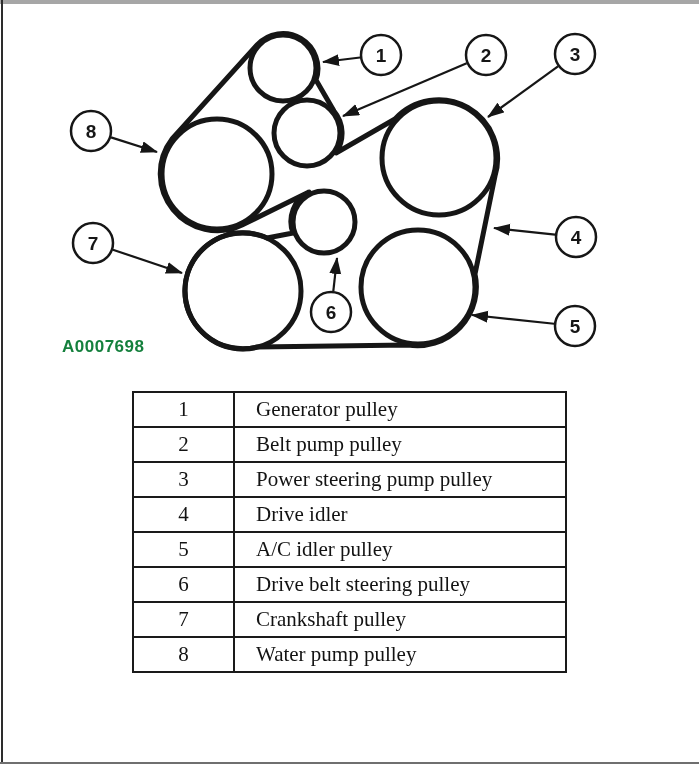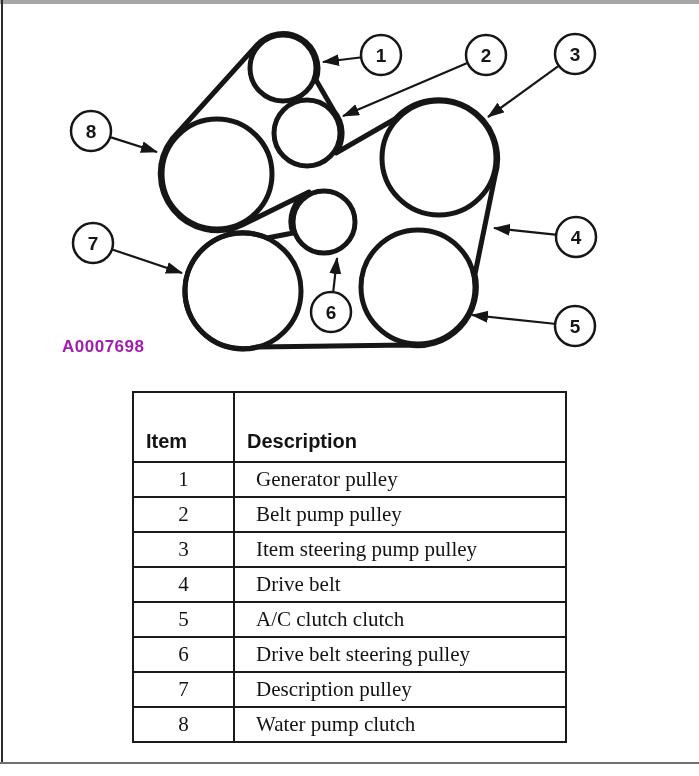--- a/index.html
+++ b/index.html
@@ -6,21 +6,21 @@
   body{
     width:699px;height:776px;position:relative;background:#ffffff;
     font-family:"Liberation Sans",sans-serif;overflow:hidden;
   }
   .top-bar{position:absolute;left:0;top:0;width:699px;height:4px;background:#a6a6a6;}
   .left-rule{position:absolute;left:1px;top:0;width:2px;height:764px;background:#2d2d2d;}
   .bottom-rule{position:absolute;left:0;top:762px;width:699px;height:2px;background:#6f6f6f;}
   .diagram-wrap{position:absolute;left:0;top:6px;width:699px;height:370px;}
   .figure-id{
     position:absolute;left:62px;top:331px;
-    font-weight:bold;font-size:17px;letter-spacing:.5px;color:#a21caf;
+    font-weight:bold;font-size:17px;letter-spacing:.5px;color:#15803d;
   }
   .legend{
     position:absolute;left:132px;top:391px;width:433px;
     border-collapse:collapse;table-layout:fixed;color:#131313;
   }
   .legend col.c-item{width:101px;}
   .legend col.c-desc{width:332px;}
   .legend th,.legend td{border:2px solid #1a1a1a;}
   .legend th{
     height:60px;font-family:"Liberation Sans",sans-serif;font-weight:bold;
@@ -81,52 +81,48 @@
     </svg>
   <div class="figure-id">A0007698</div>
 </div>
 
 <table class="legend">
   <colgroup>
       <col class="c-item">
       <col class="c-desc">
     </colgroup>
   <tbody>
-      <tr>
-    <th>Item</th>
-    <th>Description</th>
-  </tr>
   <tr>
     <td class="item-cell">1</td>
     <td class="desc-cell">Generator pulley</td>
   </tr>
   <tr>
     <td class="item-cell">2</td>
     <td class="desc-cell">Belt pump pulley</td>
   </tr>
   <tr>
     <td class="item-cell">3</td>
-    <td class="desc-cell">Item steering pump pulley</td>
+    <td class="desc-cell">Power steering pump pulley</td>
   </tr>
   <tr>
     <td class="item-cell">4</td>
-    <td class="desc-cell">Drive belt</td>
+    <td class="desc-cell">Drive idler</td>
   </tr>
   <tr>
     <td class="item-cell">5</td>
-    <td class="desc-cell">A/C clutch clutch</td>
+    <td class="desc-cell">A/C idler pulley</td>
   </tr>
   <tr>
     <td class="item-cell">6</td>
     <td class="desc-cell">Drive belt steering pulley</td>
   </tr>
   <tr>
     <td class="item-cell">7</td>
-    <td class="desc-cell">Description pulley</td>
+    <td class="desc-cell">Crankshaft pulley</td>
   </tr>
   <tr>
     <td class="item-cell">8</td>
-    <td class="desc-cell">Water pump clutch</td>
+    <td class="desc-cell">Water pump pulley</td>
   </tr>
 </tbody>
   </table>
 
 <div class="bottom-rule"></div>
 
 </body></html>

